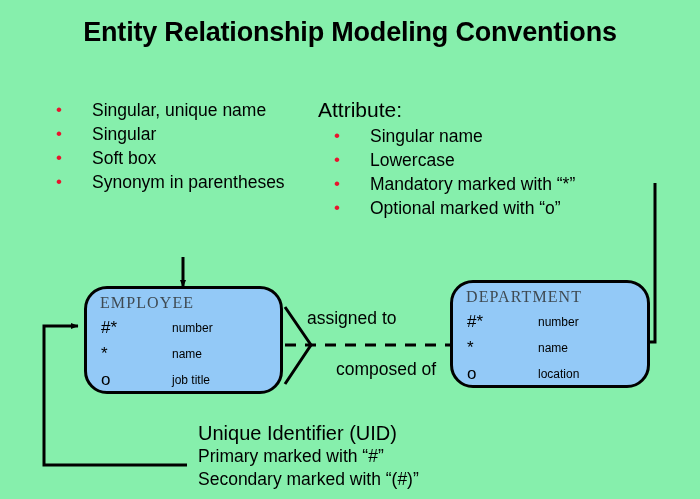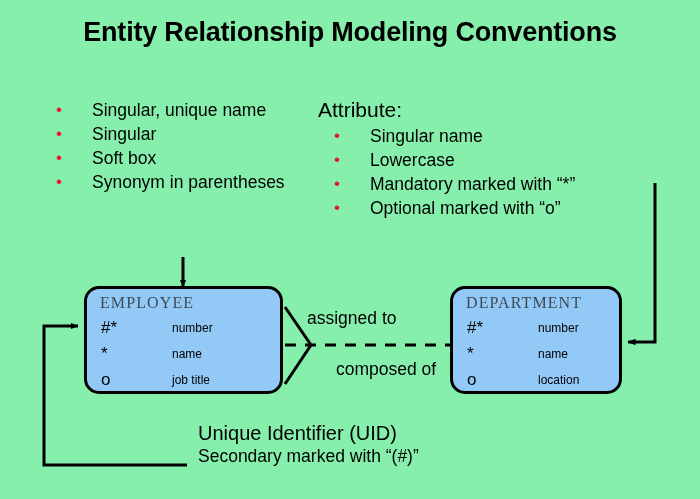--- a/index.html
+++ b/index.html
@@ -66,21 +66,21 @@
   }
 
   #entity-block  { left: 40px;  top: 98px; }
   #attribute-block { left: 318px; top: 98px; }
 
   
   .entity-box {
     position: absolute;
     background: #93c9f7;
     border: 3px solid #000000;
-    border-radius: 15px;
+    border-radius: 23px;
     box-sizing: border-box;
     text-decoration: underline;
   }
   .entity-name {
     position: absolute;
     left: 13px;
     top: 5px;
     font-family: "Liberation Serif", serif;
     font-size: 16px;
     letter-spacing: 1.1px;
@@ -105,21 +105,21 @@
   .attr-label {
     position: absolute;
     left: 85px;
     top: 0;
     font-size: 12px;
     line-height: 26px;
     color: #000000;
   }
 
   #employee-box   { left: 84px;  top: 286px; width: 199px; height: 108px; }
-  #department-box { left: 450px; top: 286px; width: 172px; height: 108px; }
+  #department-box { left: 450px; top: 280px; width: 200px; height: 108px; }
 
   
   .rel-label {
     position: absolute;
     font-size: 17.5px;
     line-height: 20px;
     color: #000000;
     white-space: nowrap;
   }
   #rel-assigned  { left: 307px; top: 308px; }
@@ -252,16 +252,17 @@
       <span class="attr-marker">o</span>
       <span class="attr-label">location</span>
     </div>
   </div>
 
   <div class="rel-label" id="rel-composed">composed of</div>
   <div class="rel-label" id="rel-assigned">assigned to</div>
 
   <div id="uid-block">
     <div id="uid-heading">Unique Identifier (UID)</div>
+    <div class="uid-line">Primary marked with “#”</div>
     <div class="uid-line">Secondary marked with “(#)”</div>
   </div>
 
 </div>
 
 </body></html>

